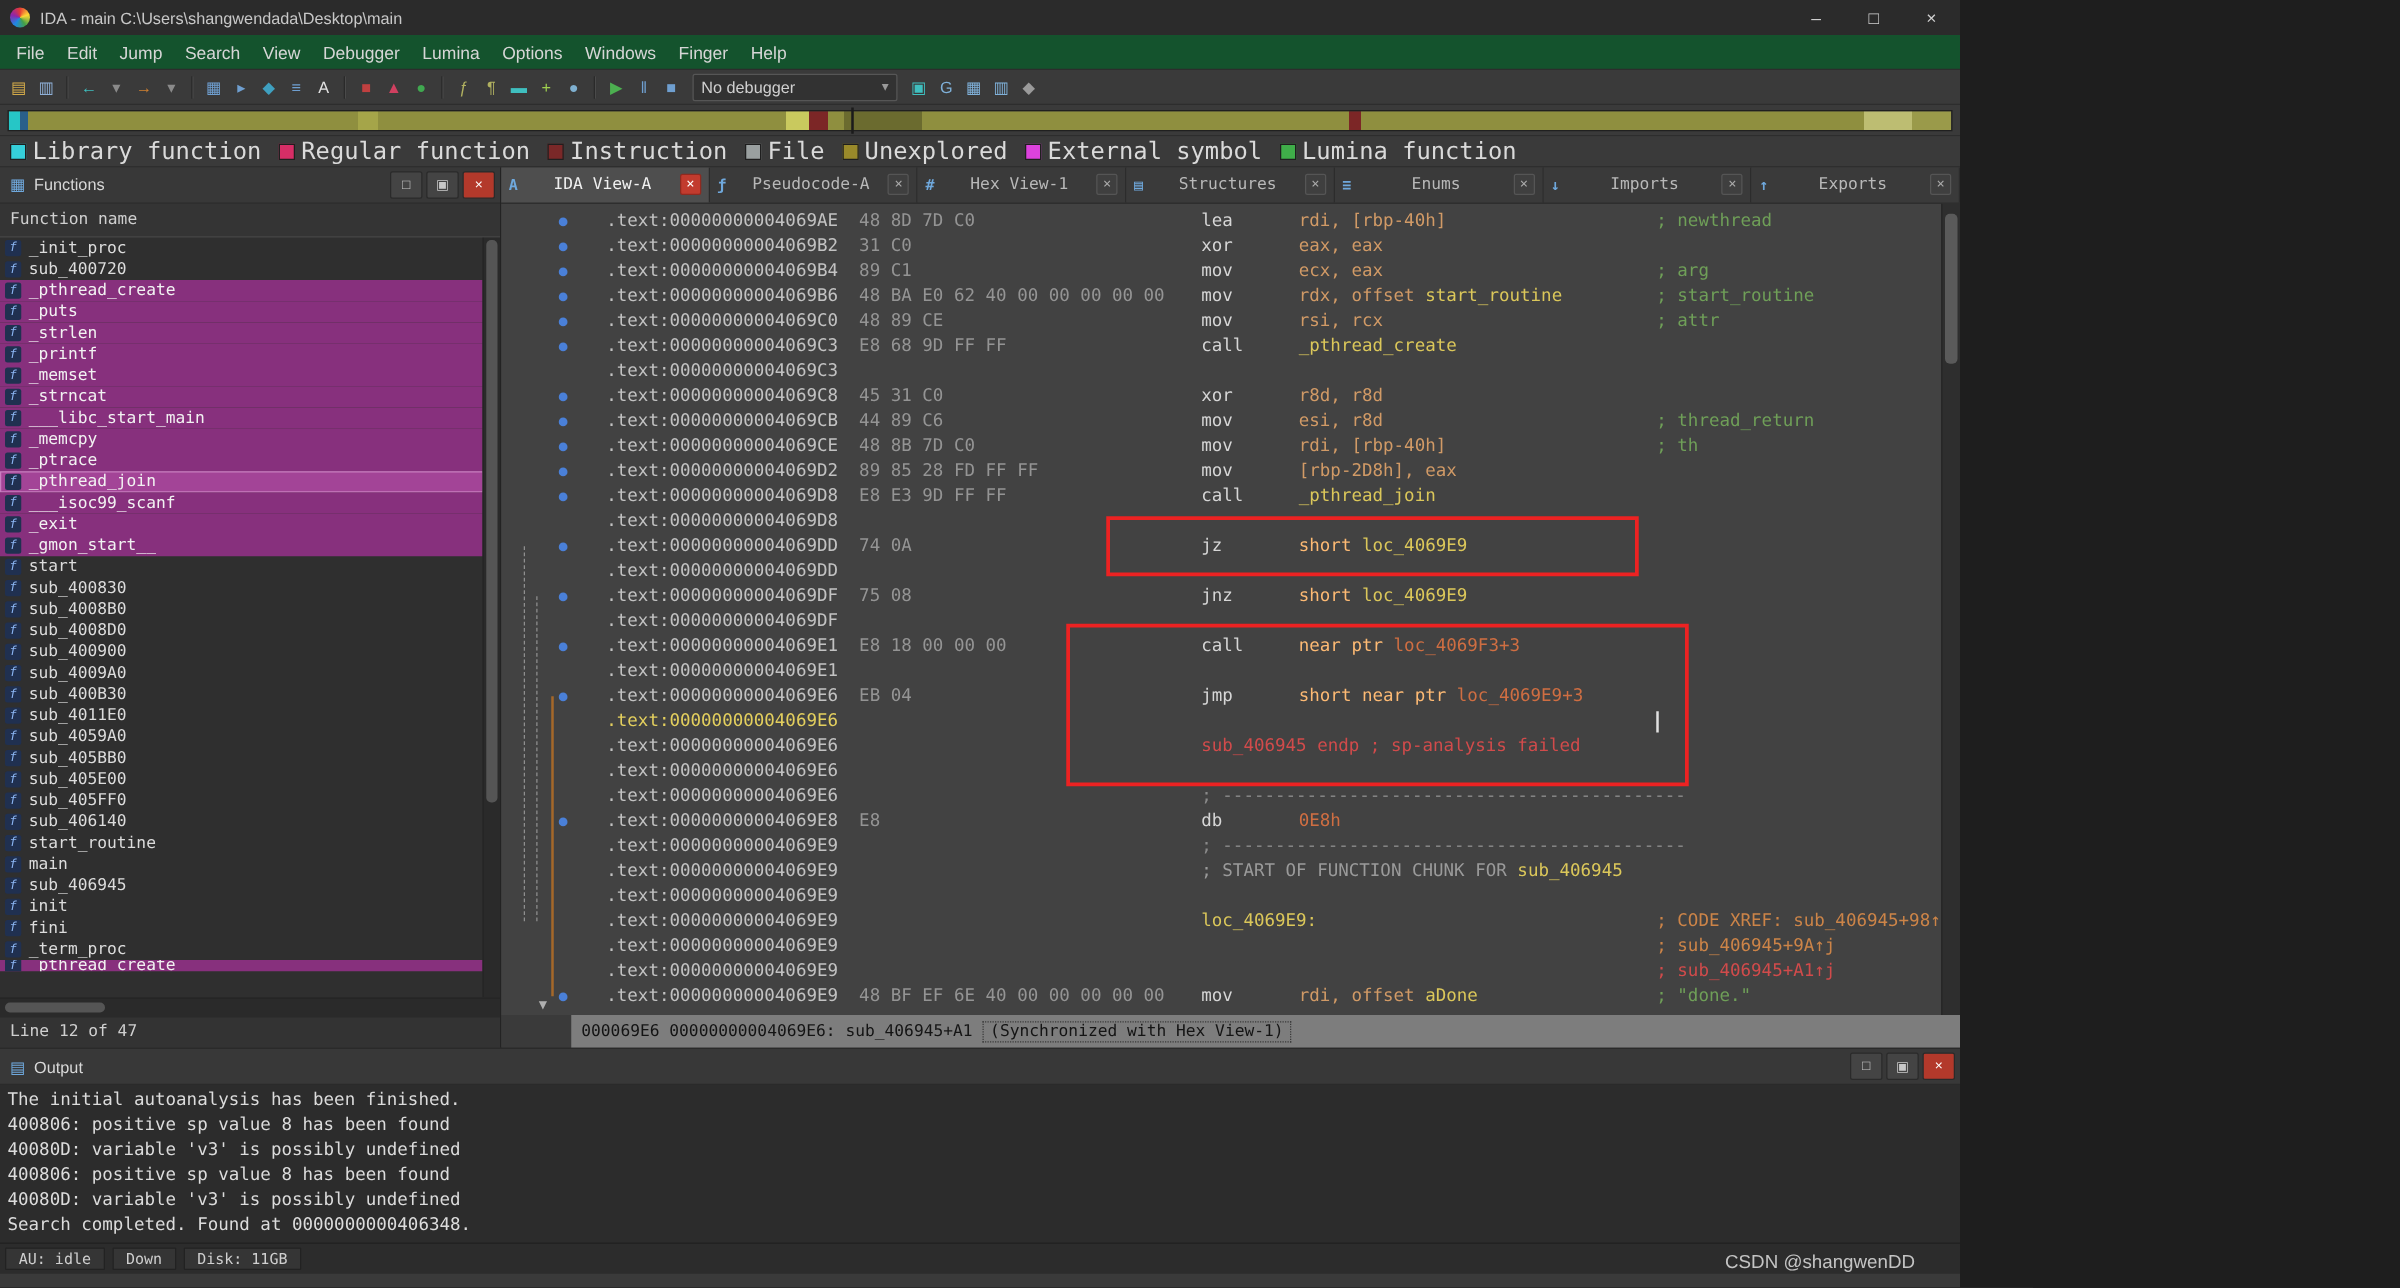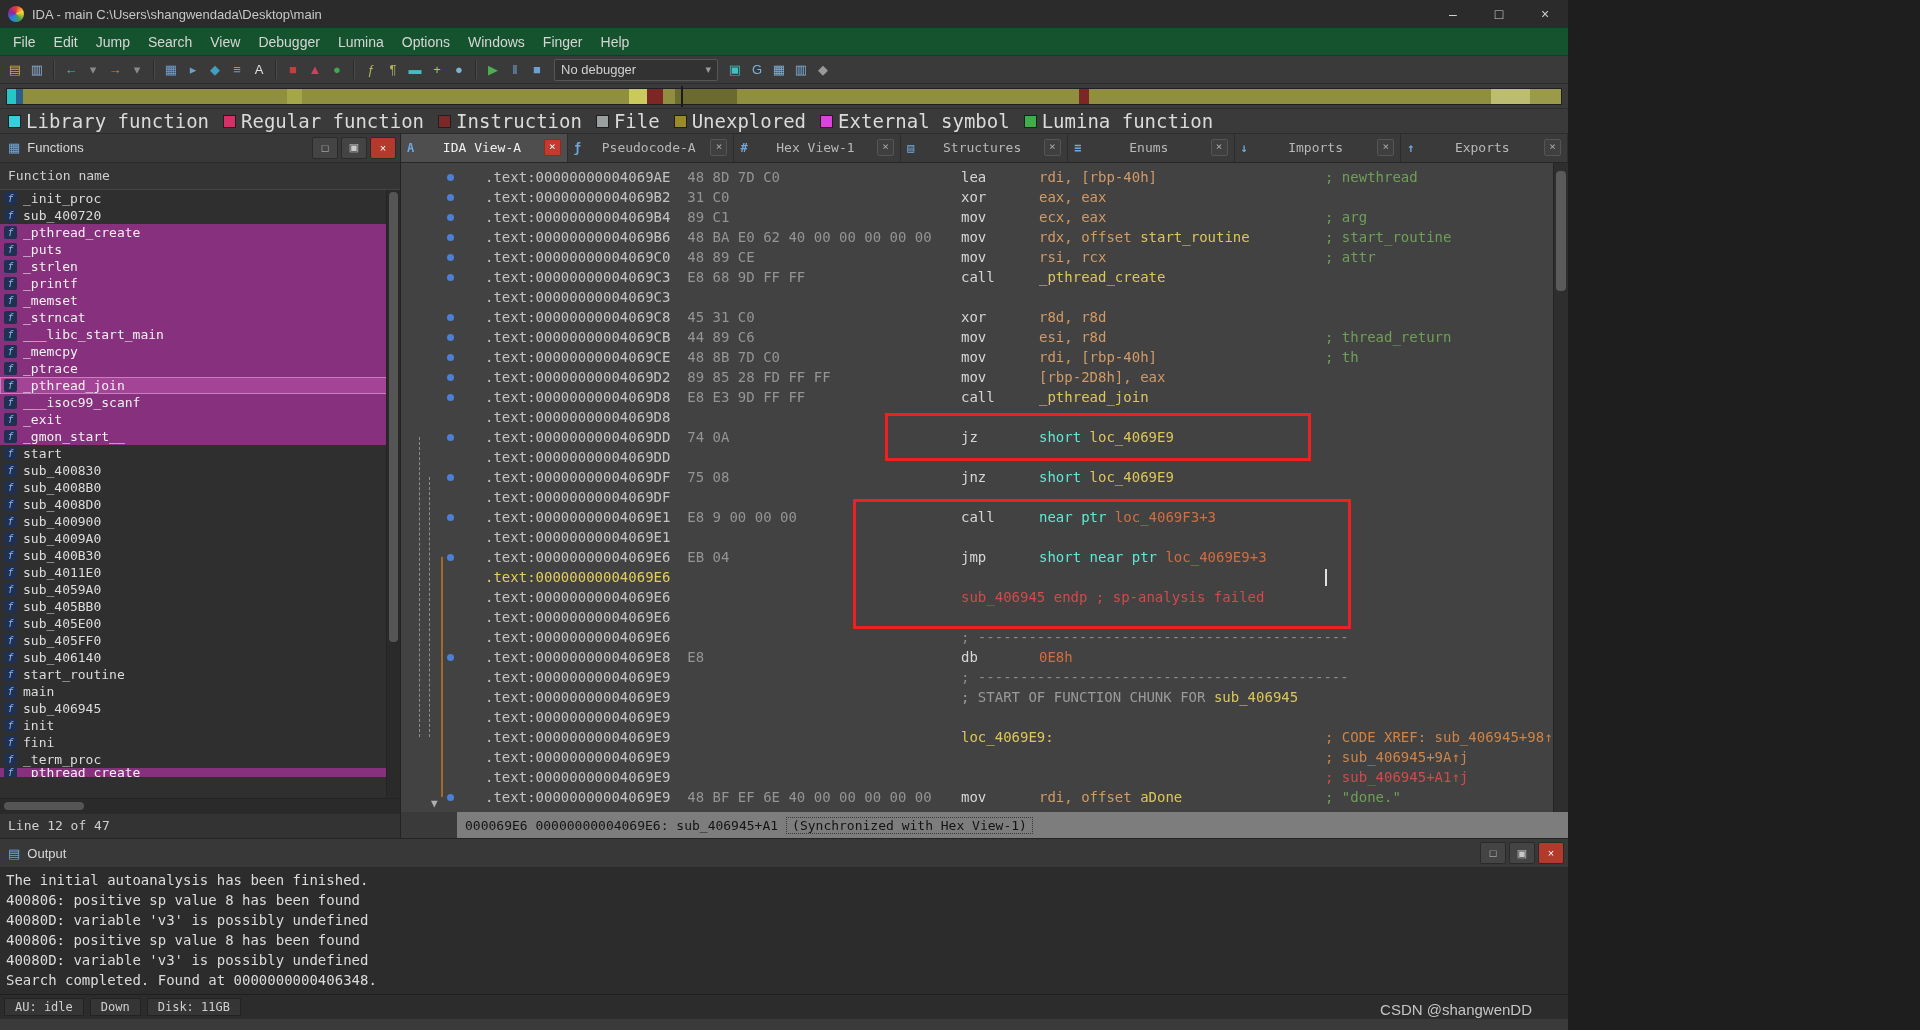--- a/index.html
+++ b/index.html
@@ -91,21 +91,21 @@
   .ddot{position:absolute;left:46px;top:7px;width:7px;height:7px;border-radius:50%;background:#4a80d8;}
   .daddrblock{width:476px;flex:none;overflow:hidden;}
   .daddr{color:#c2c2c2;}
   .daddr.addr-hl{color:#e3cf5e;}
   .dbytes{color:#949494;}
   .drest{flex:1;position:relative;min-width:0;}
   .dmn{position:absolute;left:0;color:#d6d6d6;}
   .dops{position:absolute;left:78px;}
   .dfull{position:absolute;left:0;white-space:pre;}
   .dcmt{position:absolute;left:364px;white-space:pre;text-align:center;}
-  .c-reg{color:#d19a66}.c-kw{color:#5eead4}.c-id{color:#dbc75a}.c-num{color:#cf6e42}
+  .c-reg{color:#d19a66}.c-kw{color:#fdba74}.c-id{color:#dbc75a}.c-num{color:#cf6e42}
   .c-green{color:#6f9f58}.c-red{color:#d14b4b}.c-xref{color:#cc8448}.c-gray{color:#9a9a9a}.c-sep{color:#8a8a8a}
   .hl-box{position:absolute;border:3px solid #ec2222;pointer-events:none;z-index:6;}
   .jline{position:absolute;width:0;border-left:1px dashed #8f8f8f;z-index:2;}
   .jline.solid{border-left:2px solid #a5682a;}
   .caret{position:absolute;width:2px;background:#e0e0e0;z-index:7;}
   .scroll-hint{position:absolute;left:30px;bottom:2px;color:#b0b0b0;font-size:11px;}
   .dvscroll{position:absolute;right:0;top:0;bottom:0;width:14px;background:#2e2e2e;border-left:1px solid #242424;}
   .dvscroll .thumb{position:absolute;left:2px;right:2px;top:8px;height:120px;background:#5a5a5a;border-radius:4px;}
   .dstatus{height:26px;display:flex;align-items:center;background:#3a3a3a;
            font-family:"DejaVu Sans Mono",monospace;font-size:13px;}
@@ -344,21 +344,21 @@
             <div class="drow"><span class="dgut"><span class="ddot"></span></span><span class="daddrblock"><span class="daddr">.text:00000000004069C8</span><span class="dbytes">  45 31 C0</span></span><span class="drest"><span class="dmn">xor</span><span class="dops"><span class="c-reg">r8d, r8d</span></span></span></div>
             <div class="drow"><span class="dgut"><span class="ddot"></span></span><span class="daddrblock"><span class="daddr">.text:00000000004069CB</span><span class="dbytes">  44 89 C6</span></span><span class="drest"><span class="dmn">mov</span><span class="dops"><span class="c-reg">esi, r8d</span></span><span class="dcmt"><span class="c-green">; thread_return</span></span></span></div>
             <div class="drow"><span class="dgut"><span class="ddot"></span></span><span class="daddrblock"><span class="daddr">.text:00000000004069CE</span><span class="dbytes">  48 8B 7D C0</span></span><span class="drest"><span class="dmn">mov</span><span class="dops"><span class="c-reg">rdi, [rbp-40h]</span></span><span class="dcmt"><span class="c-green">; th</span></span></span></div>
             <div class="drow"><span class="dgut"><span class="ddot"></span></span><span class="daddrblock"><span class="daddr">.text:00000000004069D2</span><span class="dbytes">  89 85 28 FD FF FF</span></span><span class="drest"><span class="dmn">mov</span><span class="dops"><span class="c-reg">[rbp-2D8h], eax</span></span></span></div>
             <div class="drow"><span class="dgut"><span class="ddot"></span></span><span class="daddrblock"><span class="daddr">.text:00000000004069D8</span><span class="dbytes">  E8 E3 9D FF FF</span></span><span class="drest"><span class="dmn">call</span><span class="dops"><span class="c-id">_pthread_join</span></span></span></div>
             <div class="drow"><span class="dgut"></span><span class="daddrblock"><span class="daddr">.text:00000000004069D8</span></span><span class="drest"></span></div>
             <div class="drow"><span class="dgut"><span class="ddot"></span></span><span class="daddrblock"><span class="daddr">.text:00000000004069DD</span><span class="dbytes">  74 0A</span></span><span class="drest"><span class="dmn">jz</span><span class="dops"><span class="c-kw">short </span><span class="c-id">loc_4069E9</span></span></span></div>
             <div class="drow"><span class="dgut"></span><span class="daddrblock"><span class="daddr">.text:00000000004069DD</span></span><span class="drest"></span></div>
             <div class="drow"><span class="dgut"><span class="ddot"></span></span><span class="daddrblock"><span class="daddr">.text:00000000004069DF</span><span class="dbytes">  75 08</span></span><span class="drest"><span class="dmn">jnz</span><span class="dops"><span class="c-kw">short </span><span class="c-id">loc_4069E9</span></span></span></div>
             <div class="drow"><span class="dgut"></span><span class="daddrblock"><span class="daddr">.text:00000000004069DF</span></span><span class="drest"></span></div>
-            <div class="drow"><span class="dgut"><span class="ddot"></span></span><span class="daddrblock"><span class="daddr">.text:00000000004069E1</span><span class="dbytes">  E8 9 00 00 00</span></span><span class="drest"><span class="dmn">call</span><span class="dops"><span class="c-kw">near ptr </span><span class="c-num">loc_4069F3+3</span></span></span></div>
+            <div class="drow"><span class="dgut"><span class="ddot"></span></span><span class="daddrblock"><span class="daddr">.text:00000000004069E1</span><span class="dbytes">  E8 18 00 00 00</span></span><span class="drest"><span class="dmn">call</span><span class="dops"><span class="c-kw">near ptr </span><span class="c-num">loc_4069F3+3</span></span></span></div>
             <div class="drow"><span class="dgut"></span><span class="daddrblock"><span class="daddr">.text:00000000004069E1</span></span><span class="drest"></span></div>
             <div class="drow"><span class="dgut"><span class="ddot"></span></span><span class="daddrblock"><span class="daddr">.text:00000000004069E6</span><span class="dbytes">  EB 04</span></span><span class="drest"><span class="dmn">jmp</span><span class="dops"><span class="c-kw">short near ptr </span><span class="c-num">loc_4069E9+3</span></span></span></div>
             <div class="drow"><span class="dgut"></span><span class="daddrblock"><span class="daddr addr-hl">.text:00000000004069E6</span></span><span class="drest"></span></div>
             <div class="drow"><span class="dgut"></span><span class="daddrblock"><span class="daddr">.text:00000000004069E6</span></span><span class="drest"><span class="dfull"><span class="c-red">sub_406945 endp ; sp-analysis failed</span></span></span></div>
             <div class="drow"><span class="dgut"></span><span class="daddrblock"><span class="daddr">.text:00000000004069E6</span></span><span class="drest"></span></div>
             <div class="drow"><span class="dgut"></span><span class="daddrblock"><span class="daddr">.text:00000000004069E6</span></span><span class="drest"><span class="dfull"><span class="c-sep">; --------------------------------------------</span></span></span></div>
             <div class="drow"><span class="dgut"><span class="ddot"></span></span><span class="daddrblock"><span class="daddr">.text:00000000004069E8</span><span class="dbytes">  E8</span></span><span class="drest"><span class="dmn">db</span><span class="dops"><span class="c-num">0E8h</span></span></span></div>
             <div class="drow"><span class="dgut"></span><span class="daddrblock"><span class="daddr">.text:00000000004069E9</span></span><span class="drest"><span class="dfull"><span class="c-sep">; --------------------------------------------</span></span></span></div>
             <div class="drow"><span class="dgut"></span><span class="daddrblock"><span class="daddr">.text:00000000004069E9</span></span><span class="drest"><span class="dfull"><span class="c-gray">; START OF FUNCTION CHUNK FOR </span><span class="c-id">sub_406945</span></span></span></div>
             <div class="drow"><span class="dgut"></span><span class="daddrblock"><span class="daddr">.text:00000000004069E9</span></span><span class="drest"></span></div>

